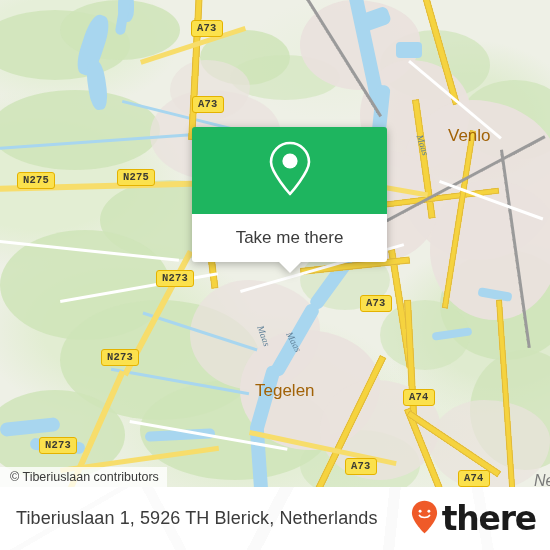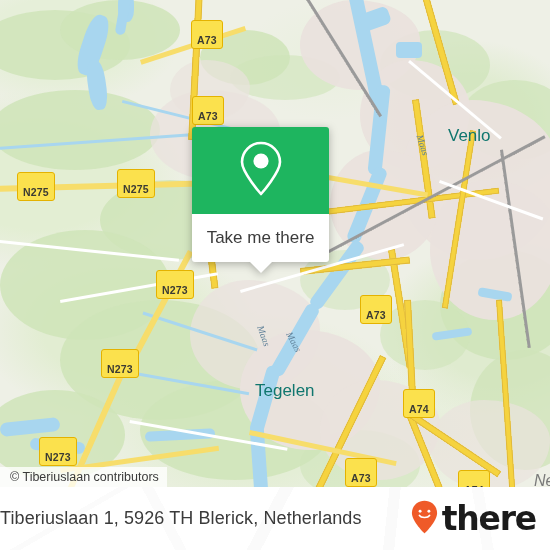--- a/index.html
+++ b/index.html
@@ -30,56 +30,56 @@
 
   
   .road{position:absolute;transform-origin:0 0;}
   .mot{background:#f5d33f;box-shadow:0 0 0 1px #e0b93c inset;}
   .mot-b{background:#f7dd6b;}
   .minor{background:#ffffff;}
   .rail{background:repeating-linear-gradient(90deg,#9a9a9a 0 6px,#6d6d6d 6px 9px);}
 
   
   .shield{position:absolute;background:#fbe14d;border:1.6px solid #e4b200;border-radius:3px;
-    color:#3b3b34;font-size:10.5px;font-weight:bold;line-height:13px;padding:13px 5px 1px 5px;
-    letter-spacing:.2px;white-space:nowrap;font-family:Liberation Sans, sans-serif;}
-  .place{position:absolute;color:#0f766e;font-size:17px;white-space:nowrap;
+    color:#3b3b34;font-size:10.5px;font-weight:bold;line-height:13px;padding:1px 5px 1px 5px;
+    letter-spacing:.2px;white-space:nowrap;font-family:Liberation Mono, monospace;}
+  .place{position:absolute;color:#a16207;font-size:17px;white-space:nowrap;
     font-family:"Liberation Sans",sans-serif;}
   .place.sm{font-size:16px;}
   .waterlabel{position:absolute;color:#5d7f97;font-size:9.5px;font-style:italic;white-space:nowrap;
     font-family:"Liberation Serif",serif;}
 
   
   .attrib{position:absolute;left:0;bottom:0;background:rgba(255,255,255,.78);
     padding:3px 8px 3px 10px;font-size:12.5px;color:#3a3a3a;
     font-family:"Liberation Sans",sans-serif;}
 
   
-  .callout{position:absolute;left:192px;top:127px;width:137px;
+  .callout{position:absolute;left:192px;top:127px;width:195px;
     filter:drop-shadow(0 2px 4px rgba(0,0,0,.28));}
   .callout-top{background:#1eb55f;height:87px;border-radius:3px 3px 0 0;
     display:flex;align-items:center;justify-content:center;}
   .callout-bottom{background:#fff;height:48px;border-radius:0 0 3px 3px;
     display:flex;align-items:center;justify-content:center;}
   .callout-label{color:#3c3c3c;font-size:17px;font-family:"Liberation Sans",sans-serif;}
   .tail{position:absolute;left:50%;bottom:-11px;transform:translateX(-50%);
     width:0;height:0;border-left:12px solid transparent;border-right:12px solid transparent;
     border-top:12px solid #fff;}
 
   
   .footer{position:absolute;left:0;top:487px;width:550px;height:63px;background:#fff;
     display:flex;align-items:center;overflow:hidden;}
   .footer-wm{position:absolute;inset:0;opacity:.30;
     background:
       linear-gradient(118deg,rgba(0,0,0,0) 0 48%,#f0f0f0 48% 50.4%,rgba(0,0,0,0) 50.4%),
       linear-gradient(62deg,rgba(0,0,0,0) 0 30%,#f2f2f2 30% 32%,rgba(0,0,0,0) 32%),
       linear-gradient(96deg,rgba(0,0,0,0) 0 70%,#f1f1f1 70% 72%,rgba(0,0,0,0) 72%),
       linear-gradient(150deg,rgba(0,0,0,0) 0 18%,#f3f3f3 18% 19.6%,rgba(0,0,0,0) 19.6%),
       linear-gradient(80deg,rgba(0,0,0,0) 0 86%,#f2f2f2 86% 88%,rgba(0,0,0,0) 88%);}
-  .addr{position:relative;margin-left:0;color:#3b3b3b;font-size:18px;
+  .addr{position:relative;margin-left:16px;color:#3b3b3b;font-size:18px;
     font-family:"Liberation Sans",sans-serif;letter-spacing:.1px;}
   .brand{position:absolute;right:14px;top:50%;transform:translateY(-50%);
     display:flex;align-items:center;gap:4px;}
   .brand-word{color:#1b1b1b;font-size:33px;font-weight:bold;letter-spacing:-1.2px;
     font-family:"DejaVu Sans",sans-serif;line-height:1;}
 </style>
 </head>
 <body>
 
 <div id="app">

